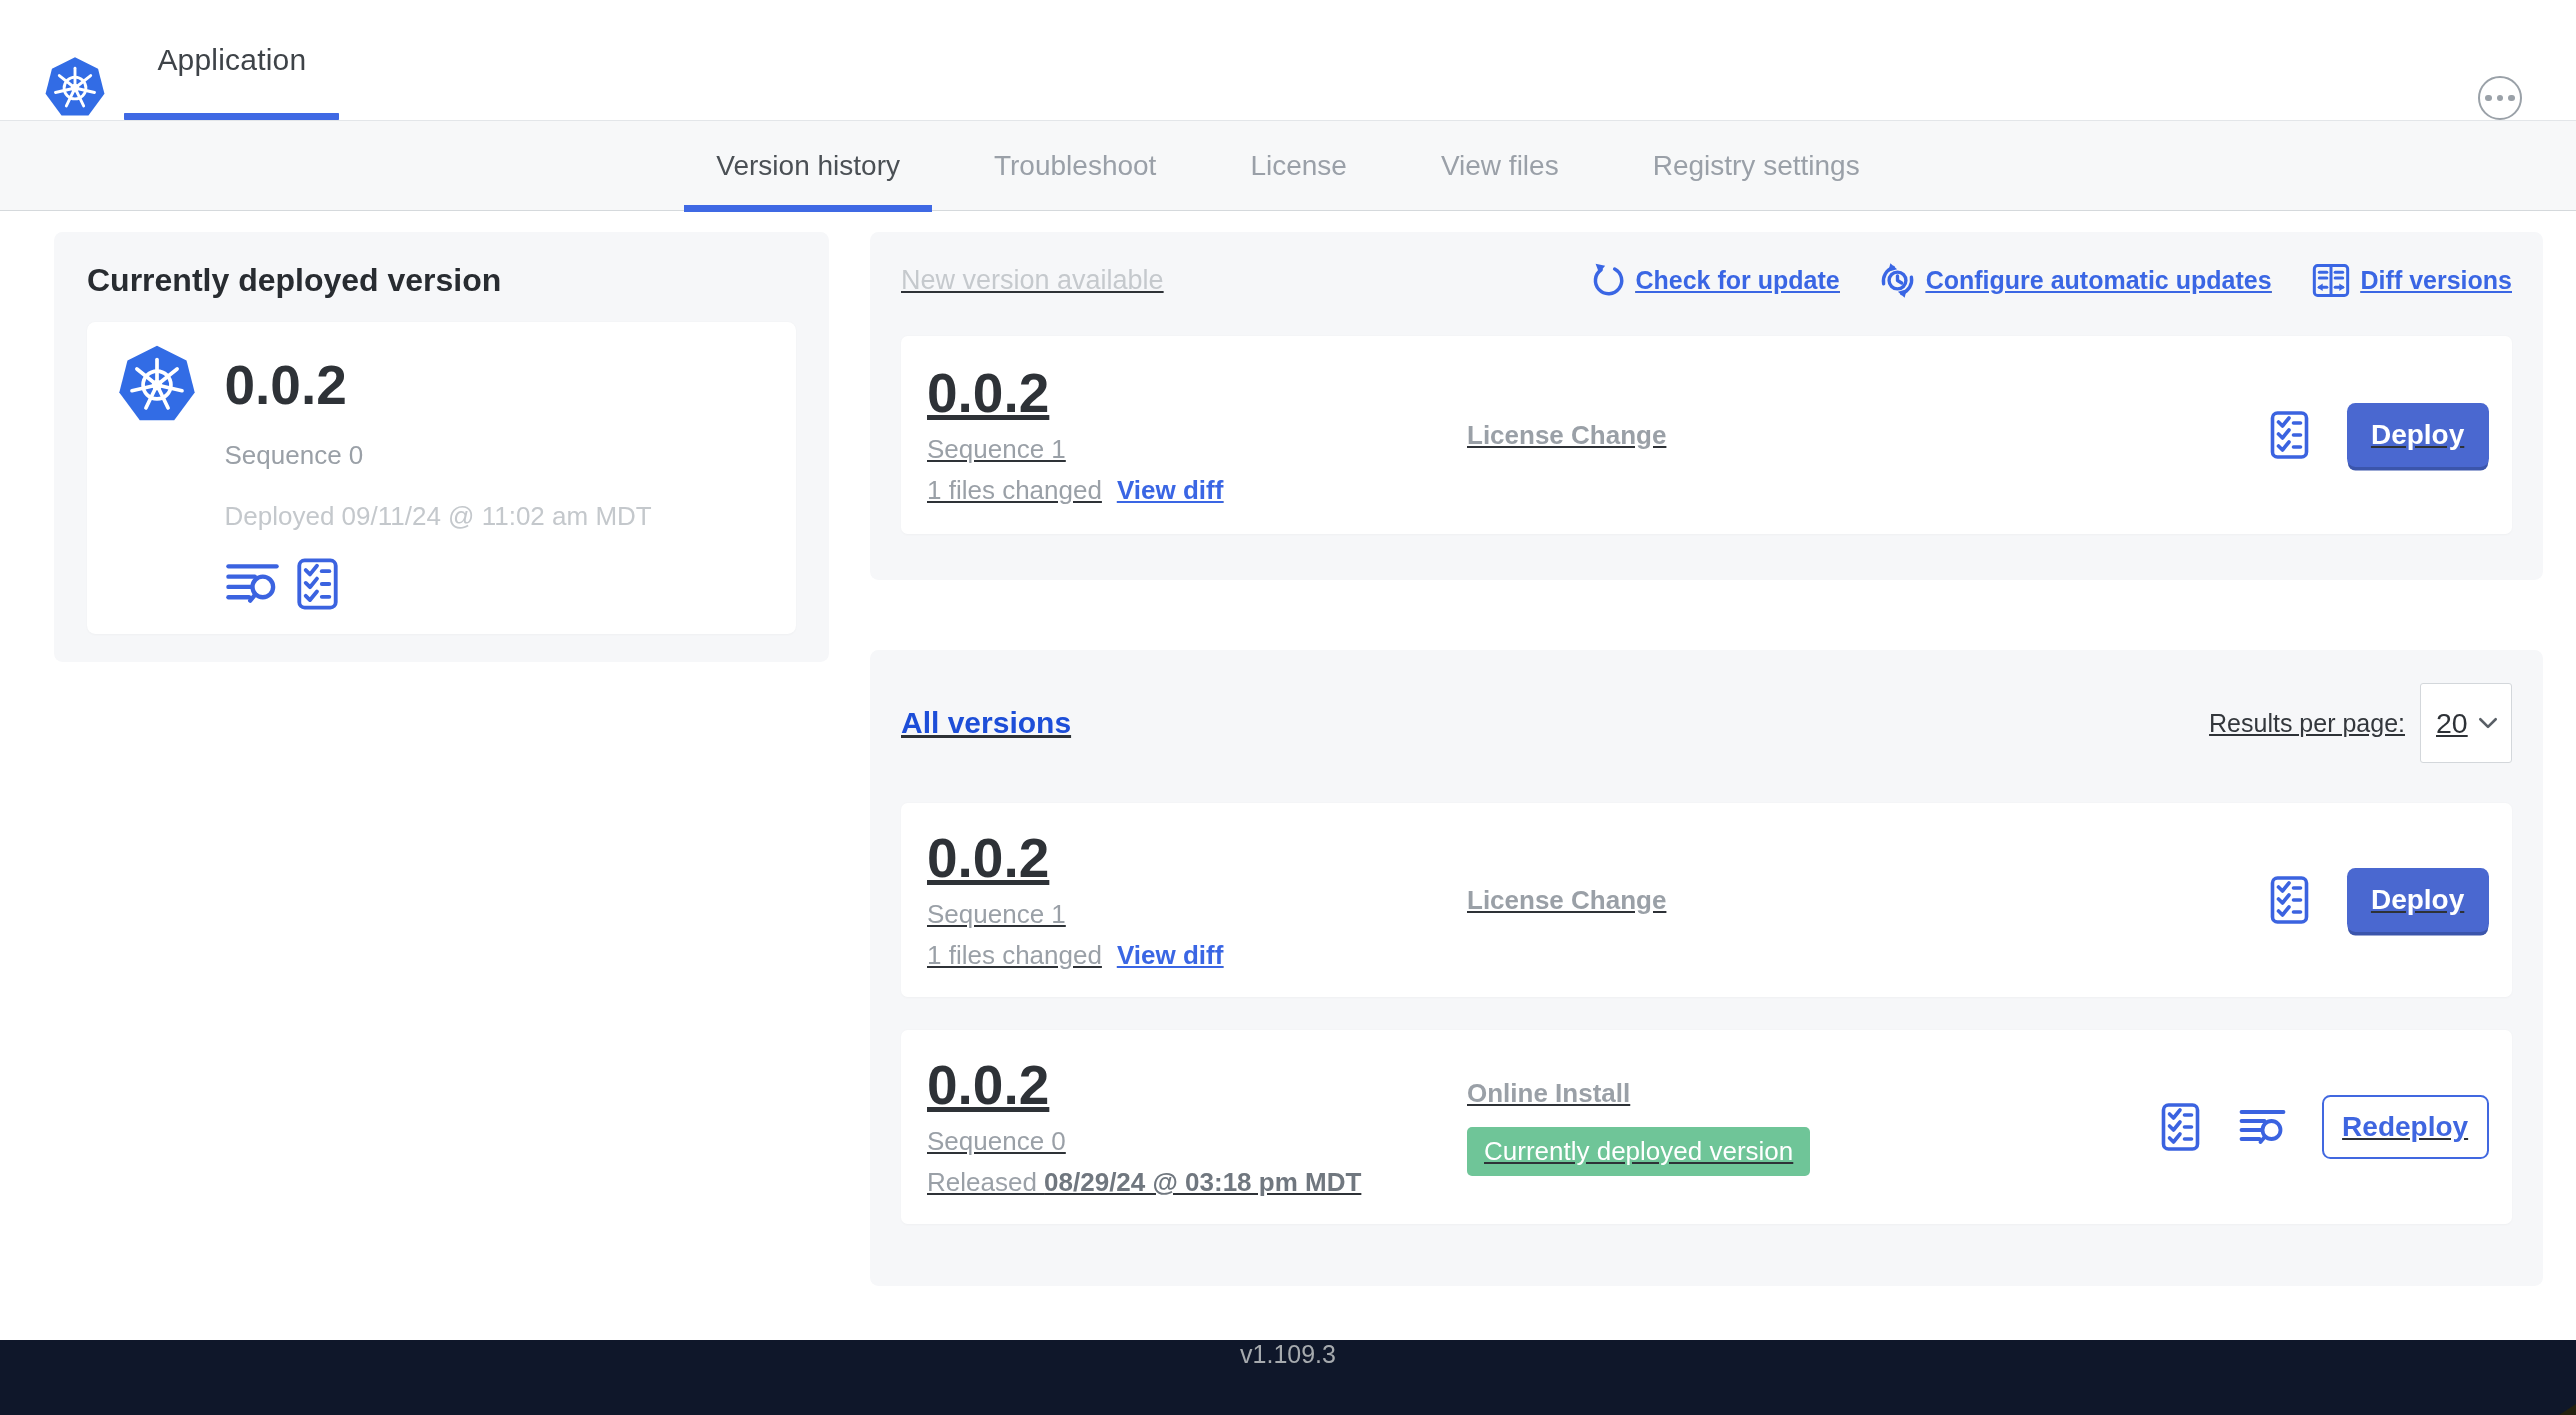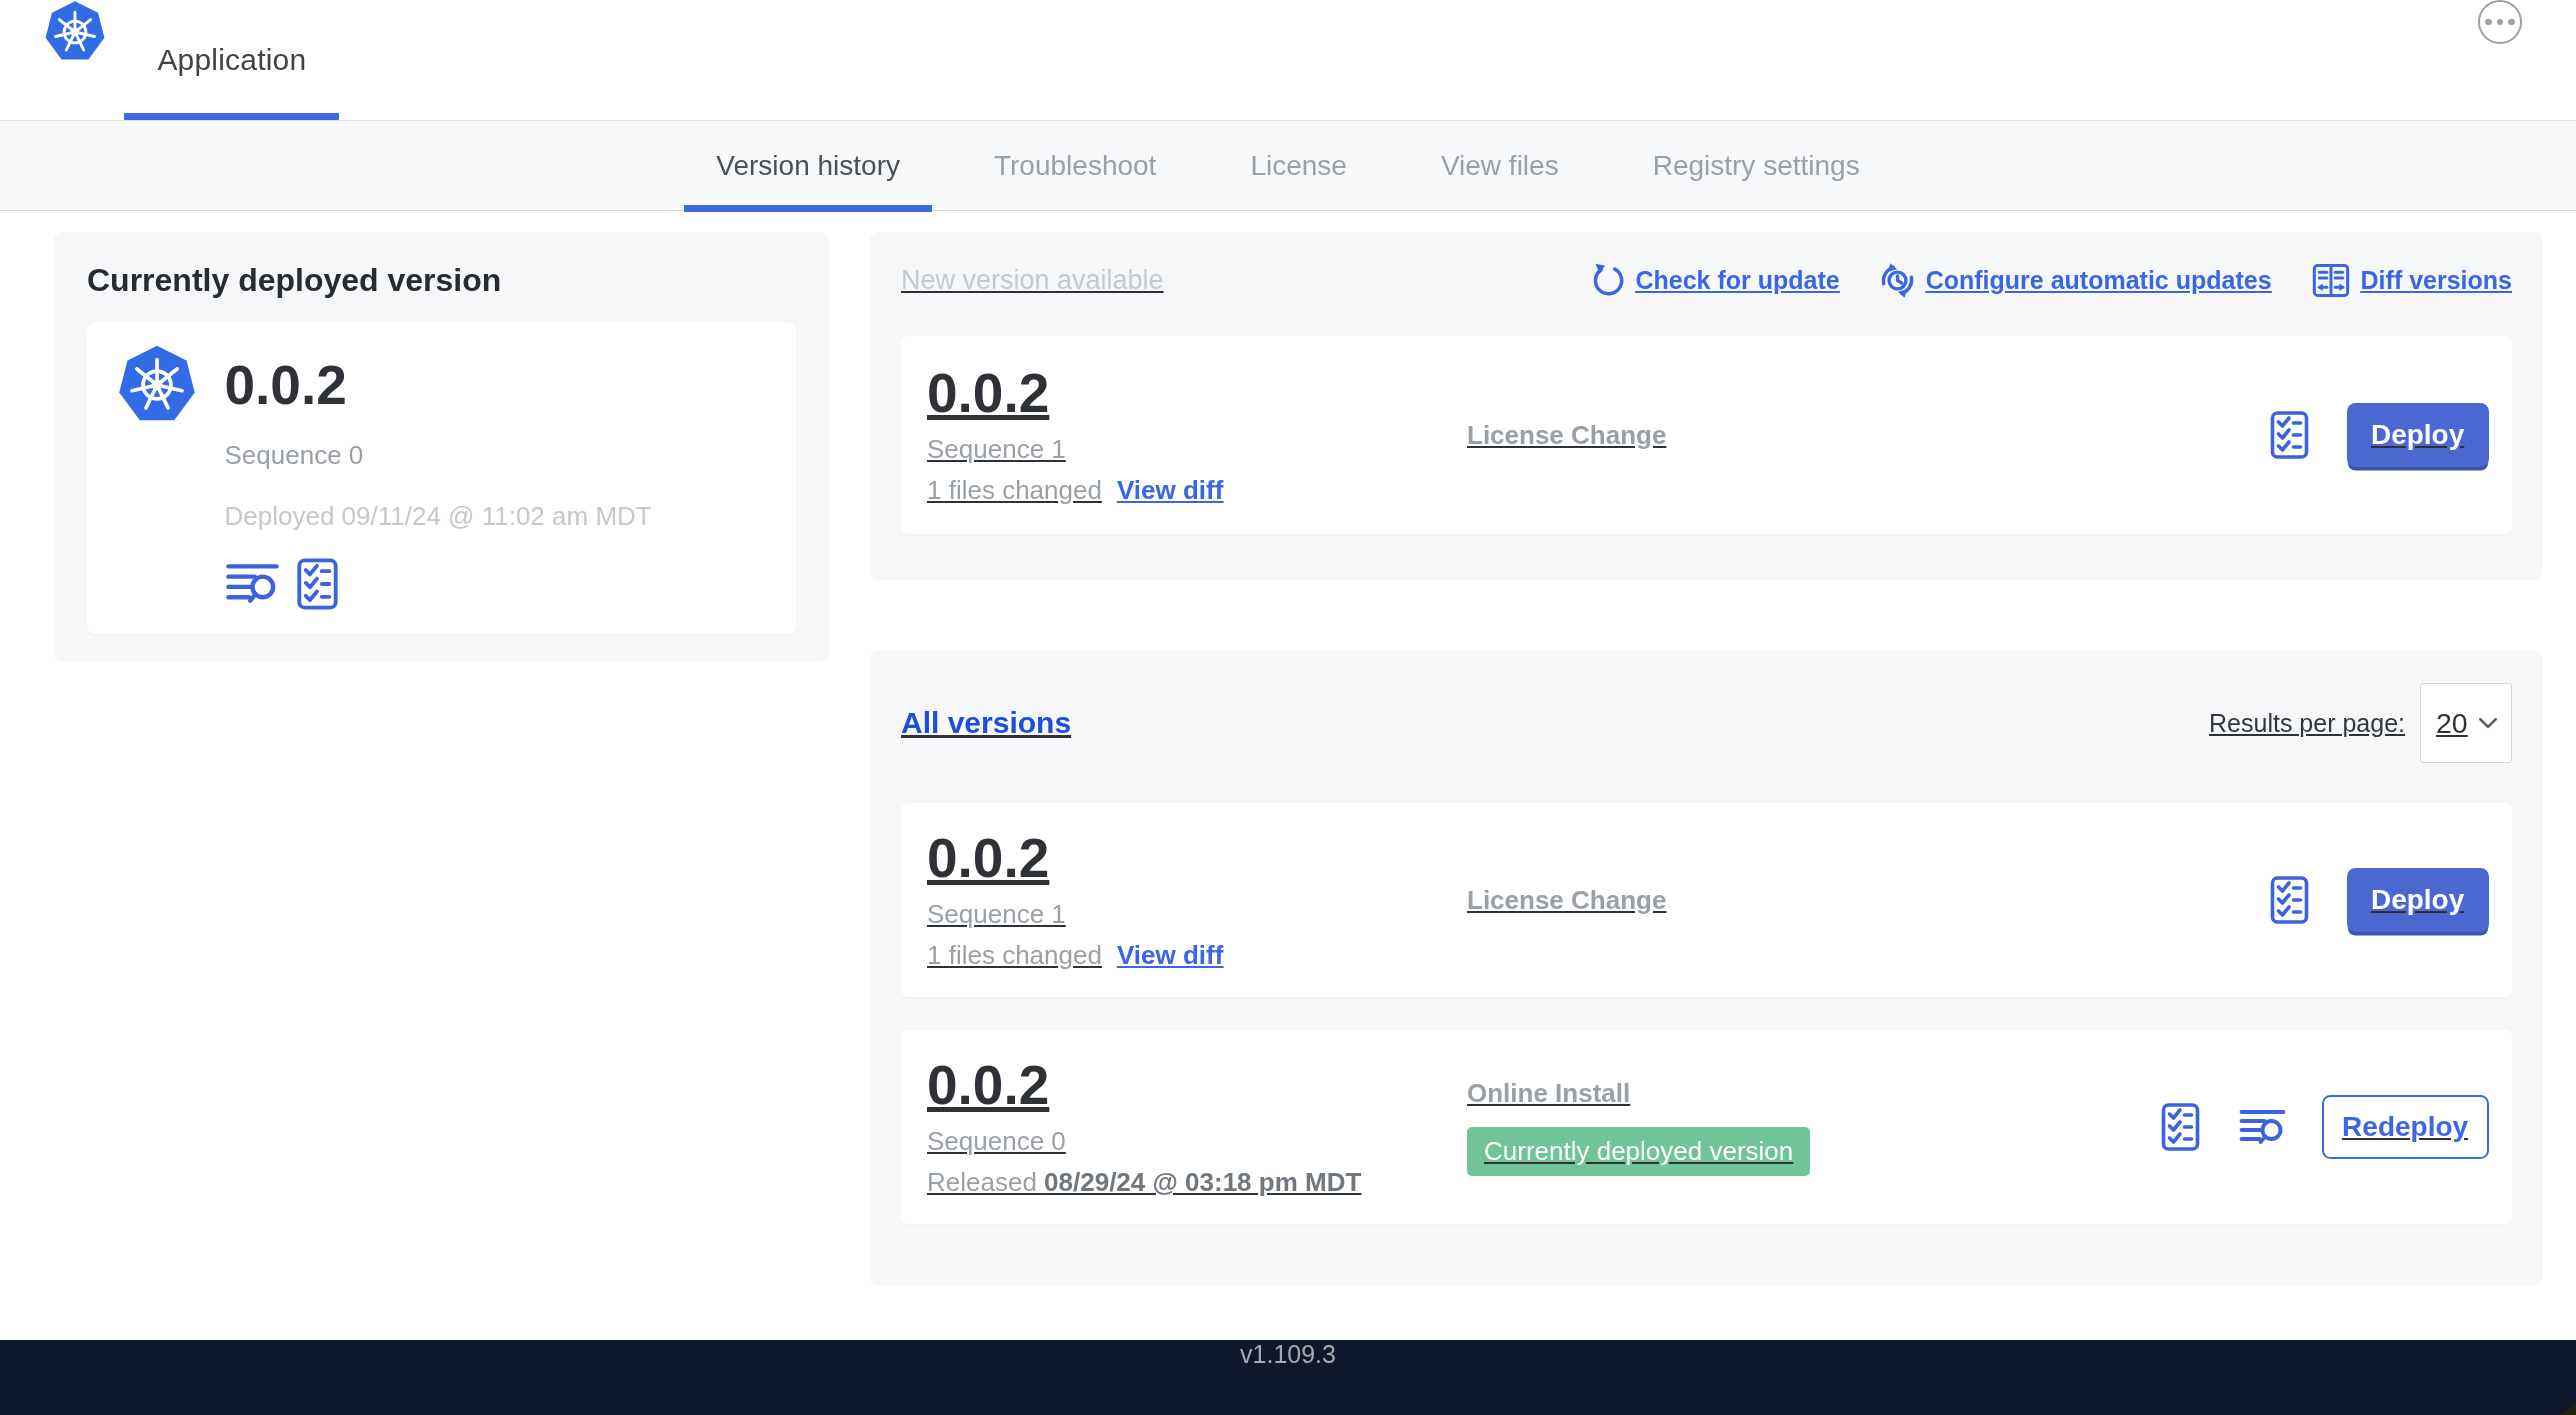--- a/index.html
+++ b/index.html
@@ -9,21 +9,21 @@
     background:#ffffff;
     color:#2e3237;
     display:flex; flex-direction:column;
     overflow:hidden;
     position:relative;
   }
 
   
   .header {
     height:120px; background:#fff;
-    display:flex; align-items:flex-start;
+    display:flex; align-items:flex-end;
     position:relative;
     flex:0 0 auto;
   }
   .logo-box { margin-left:39px; width:72px; height:64px; display:flex; align-items:center; }
   .app-tab {
     height:100%; margin-left:13.4px; padding:0 33px;
     display:flex; align-items:center;
     font-size:30px; color:#3e4348; letter-spacing:0.2px;
     position:relative; cursor:pointer;
   }

